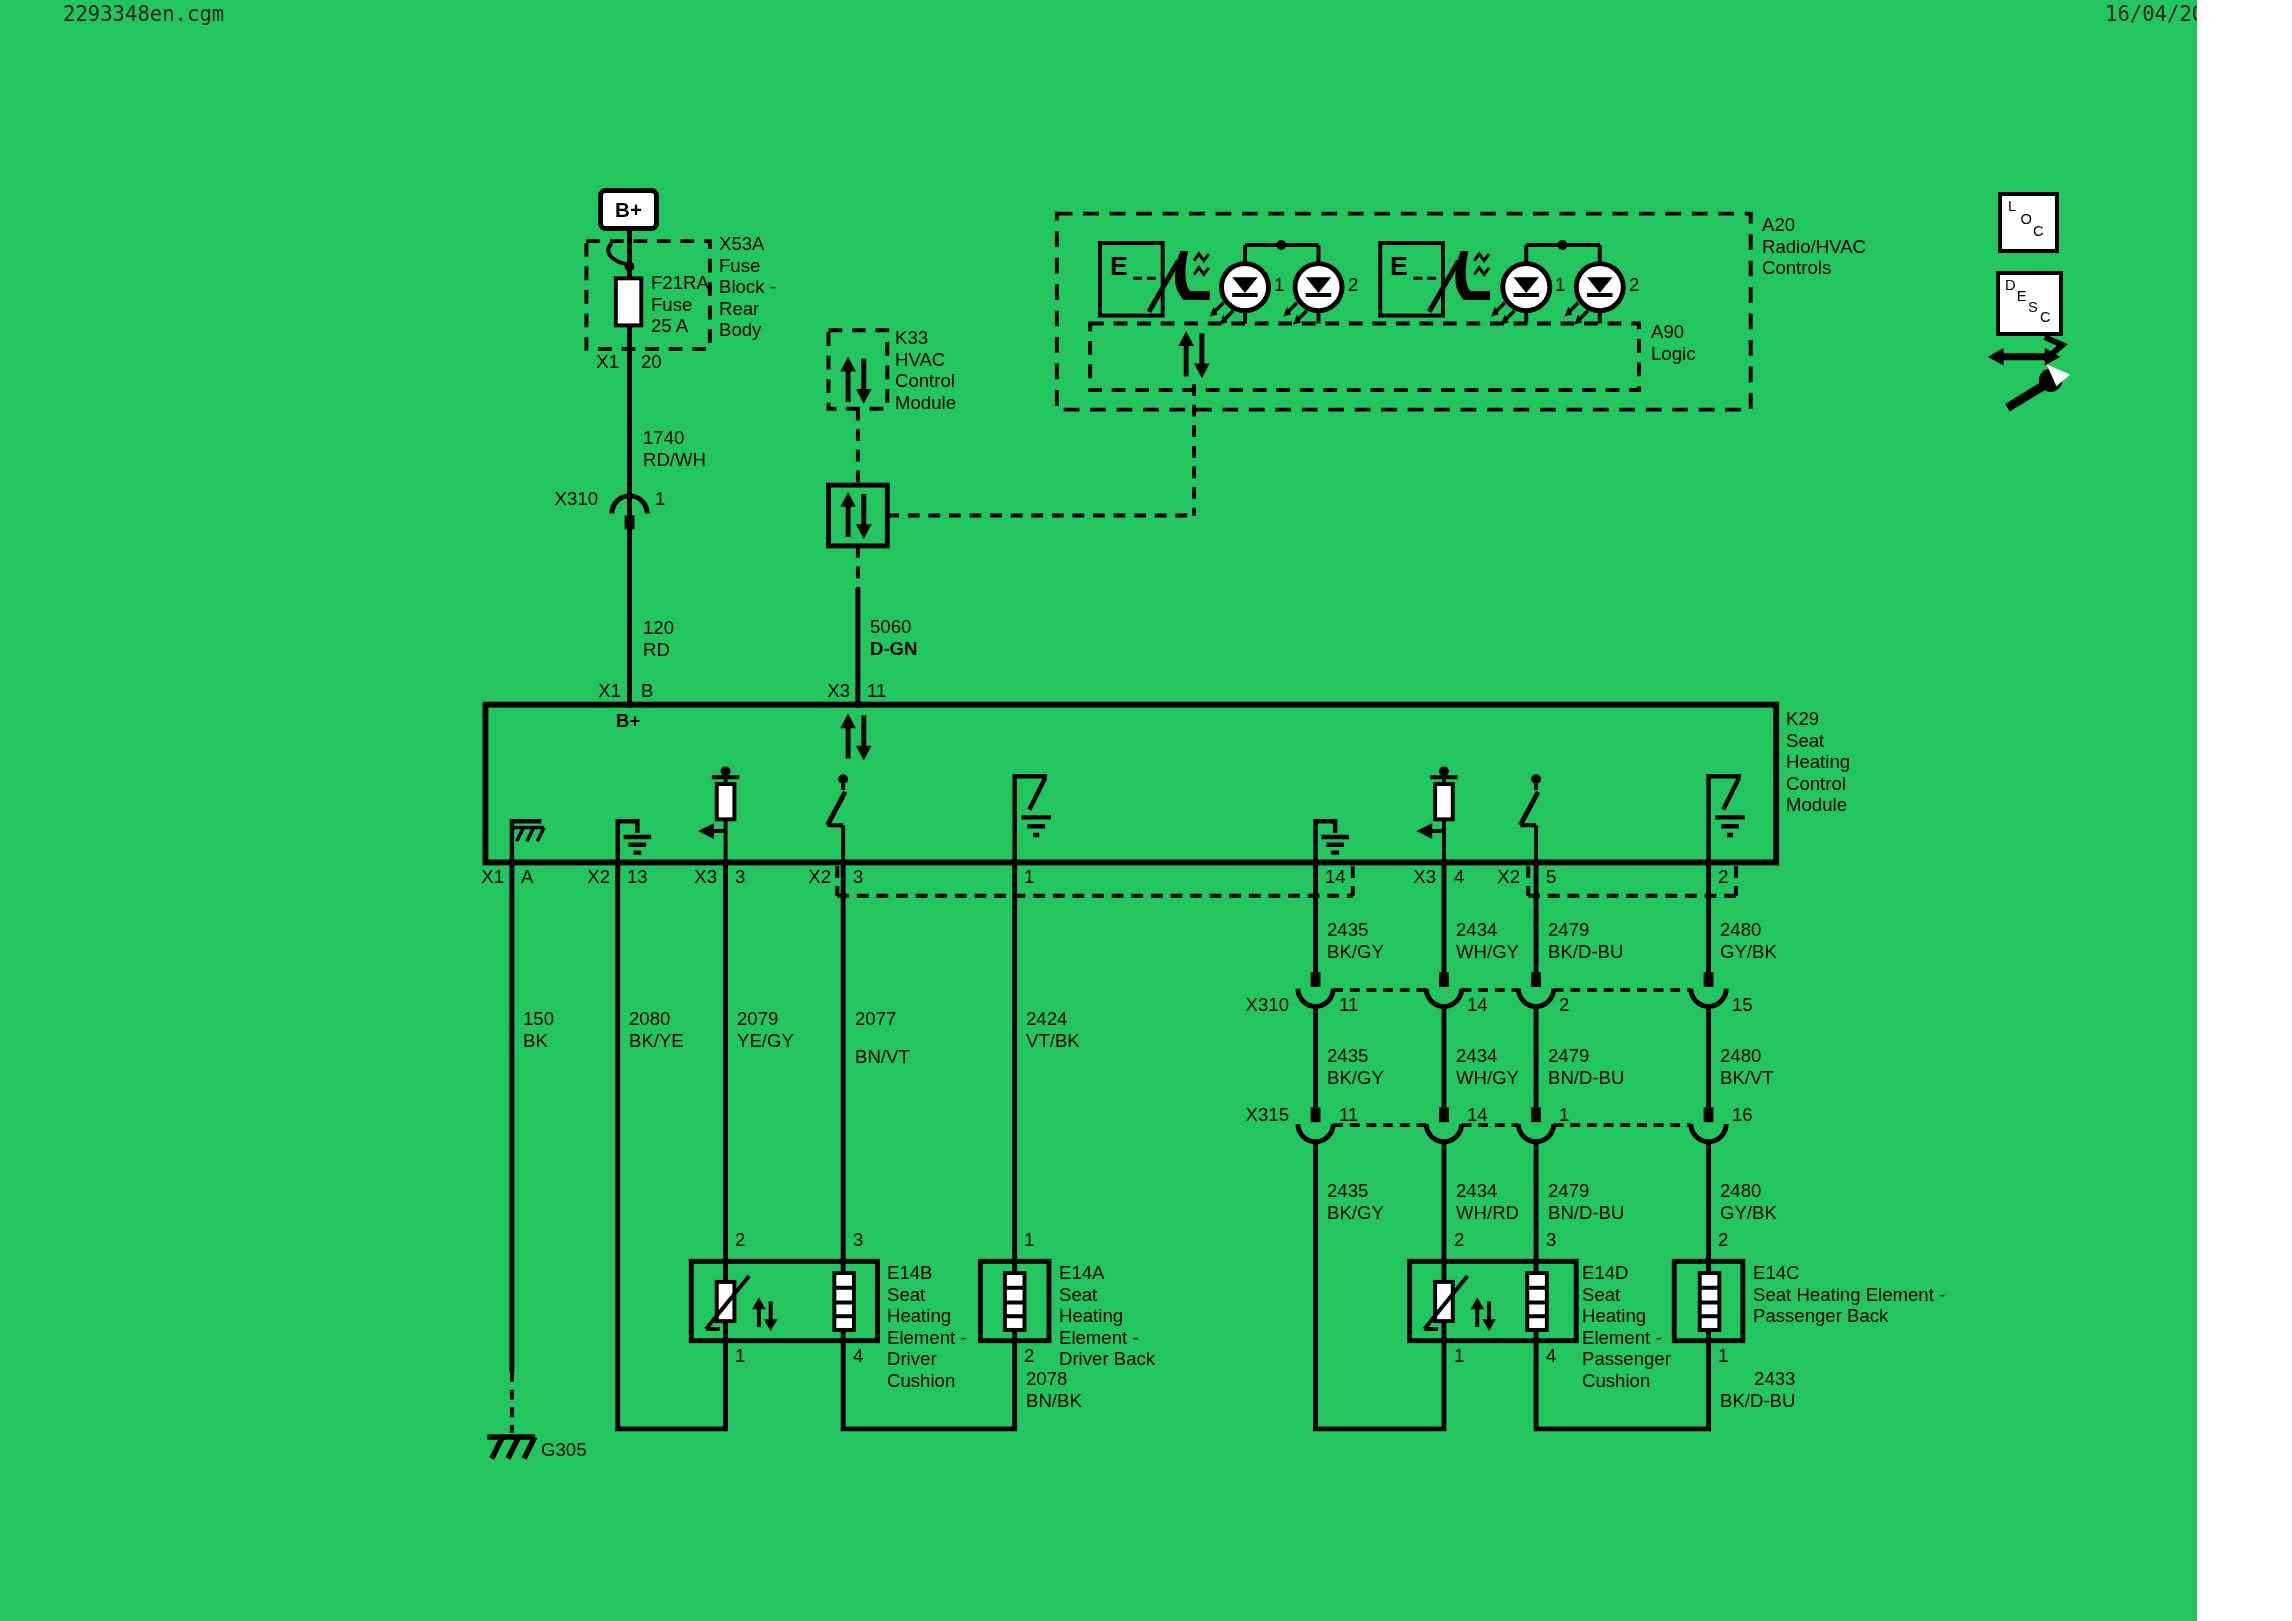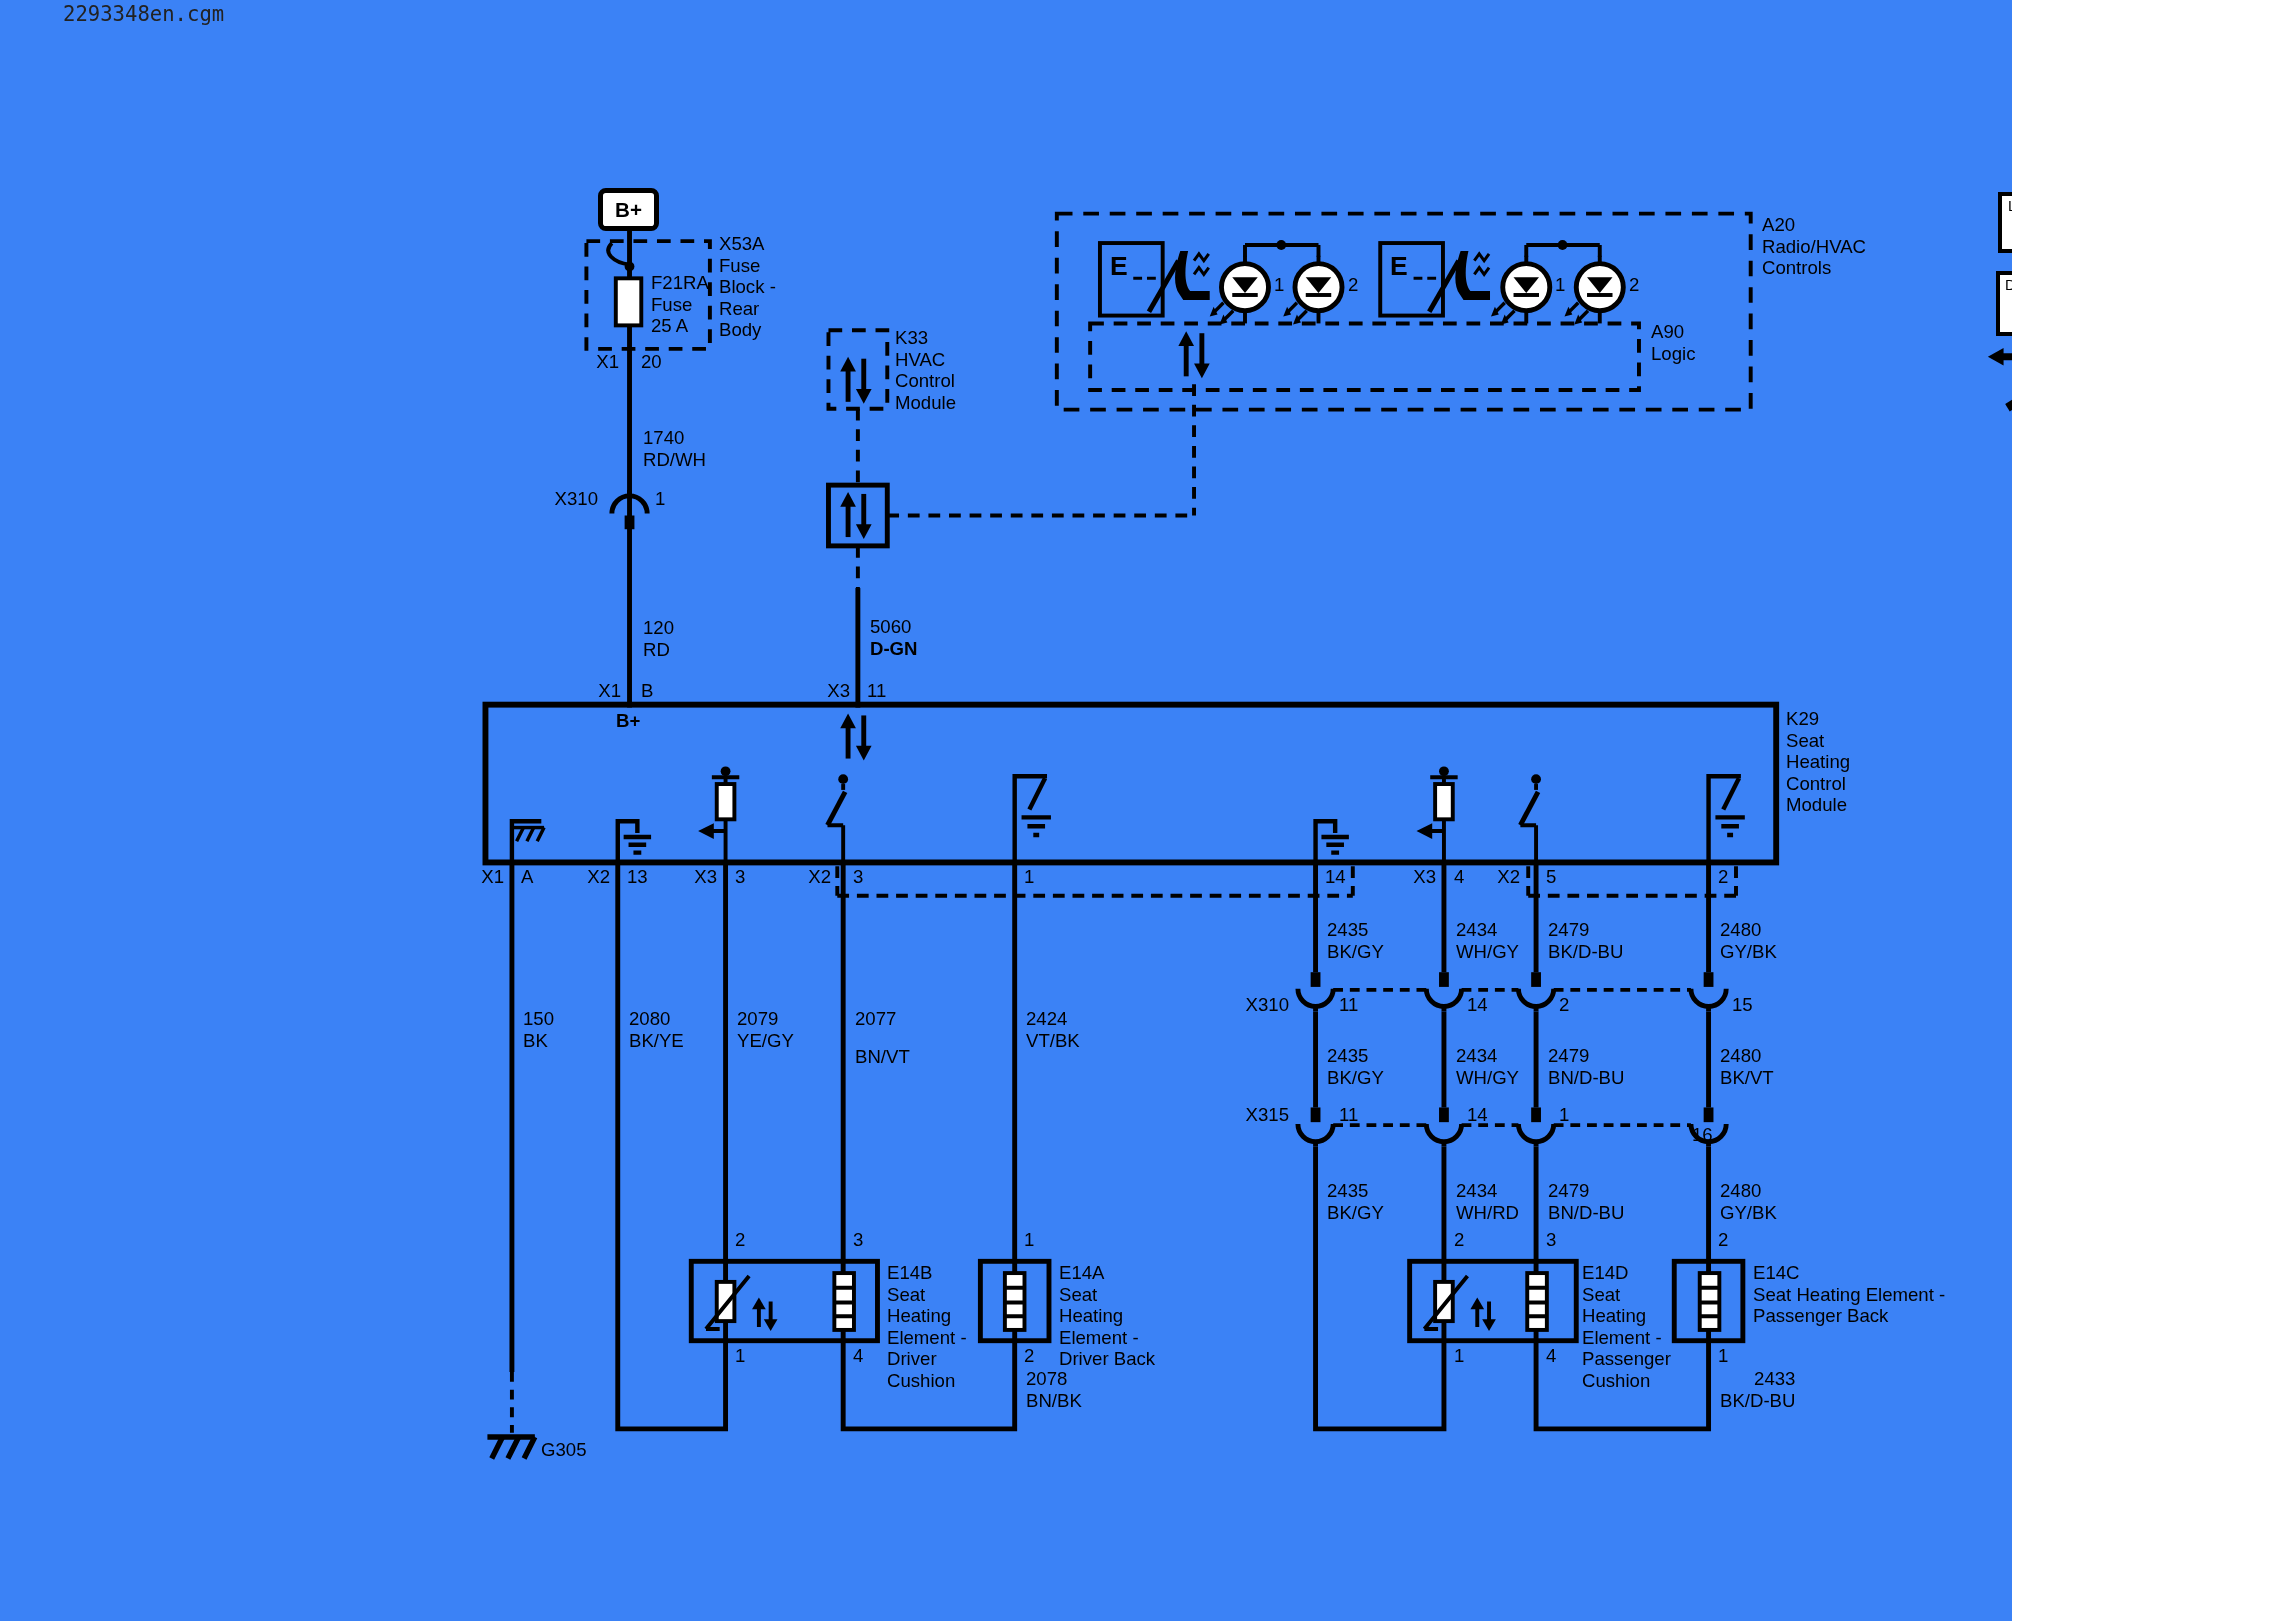--- a/index.html
+++ b/index.html
@@ -1,17 +1,17 @@
 <!DOCTYPE html>
 <html><head>
 <meta charset="utf-8">
 <style>
   html,body{margin:0;padding:0;background:#fff;}
-  #canvas{position:relative;width:2005px;height:1621px;background:#3b82f6;overflow:hidden;
-          font-family:"Liberation Sans",sans-serif;color:#000;padding-left:7px;}
+  #canvas{position:relative;width:2197px;height:1621px;background:#22c55e;overflow:hidden;
+          font-family:"Liberation Sans",sans-serif;color:#000;}
   #art{position:absolute;left:0;top:0;}
   .lbl{position:absolute;font:18.6px/21.6px "Liberation Sans",sans-serif;color:#000;white-space:nowrap;}
   .mono{position:absolute;font:20.6px/25.5px "DejaVu Sans Mono",monospace;color:#222;white-space:nowrap;}
   .ra{text-align:right;}
   .bold{font-weight:bold;}
   .bplus-box{position:absolute;left:598px;top:188px;width:51px;height:33px;border:5.9px solid #000;
              border-radius:7.8px;background:#fff;text-align:center;font:bold 20.6px/33px "Liberation Sans",sans-serif;}
   .legend-box{position:absolute;border:4.9px solid #000;background:#fff;}
   .legend-box span{position:absolute;font:14.7px "Liberation Sans",sans-serif;}
   .eletter{position:absolute;font:bold 26.5px/27.4px "Liberation Sans",sans-serif;}
@@ -377,21 +377,21 @@
 </div>
 <div class="lbl" style="left:1720px;top:1045px;">
   <span style="display:block;">2480</span>
   <span style="display:block;">BK/VT</span>
 </div>
 
 <div class="lbl ra" style="left:1215px;top:1104px;width:74px;">X315</div>
 <div class="lbl" style="left:1339px;top:1104px;">11</div>
 <div class="lbl" style="left:1467px;top:1104px;">14</div>
 <div class="lbl" style="left:1559px;top:1104px;">1</div>
-<div class="lbl" style="left:1692px;top:1104px;margin-top:20px;">16</div>
+<div class="lbl" style="left:1732px;top:1104px;">16</div>
 
 <div class="lbl" style="left:1327px;top:1180px;">
   <span style="display:block;">2435</span>
   <span style="display:block;">BK/GY</span>
 </div>
 <div class="lbl" style="left:1456px;top:1180px;">
   <span style="display:block;">2434</span>
   <span style="display:block;">WH/RD</span>
 </div>
 <div class="lbl" style="left:1548px;top:1180px;">

